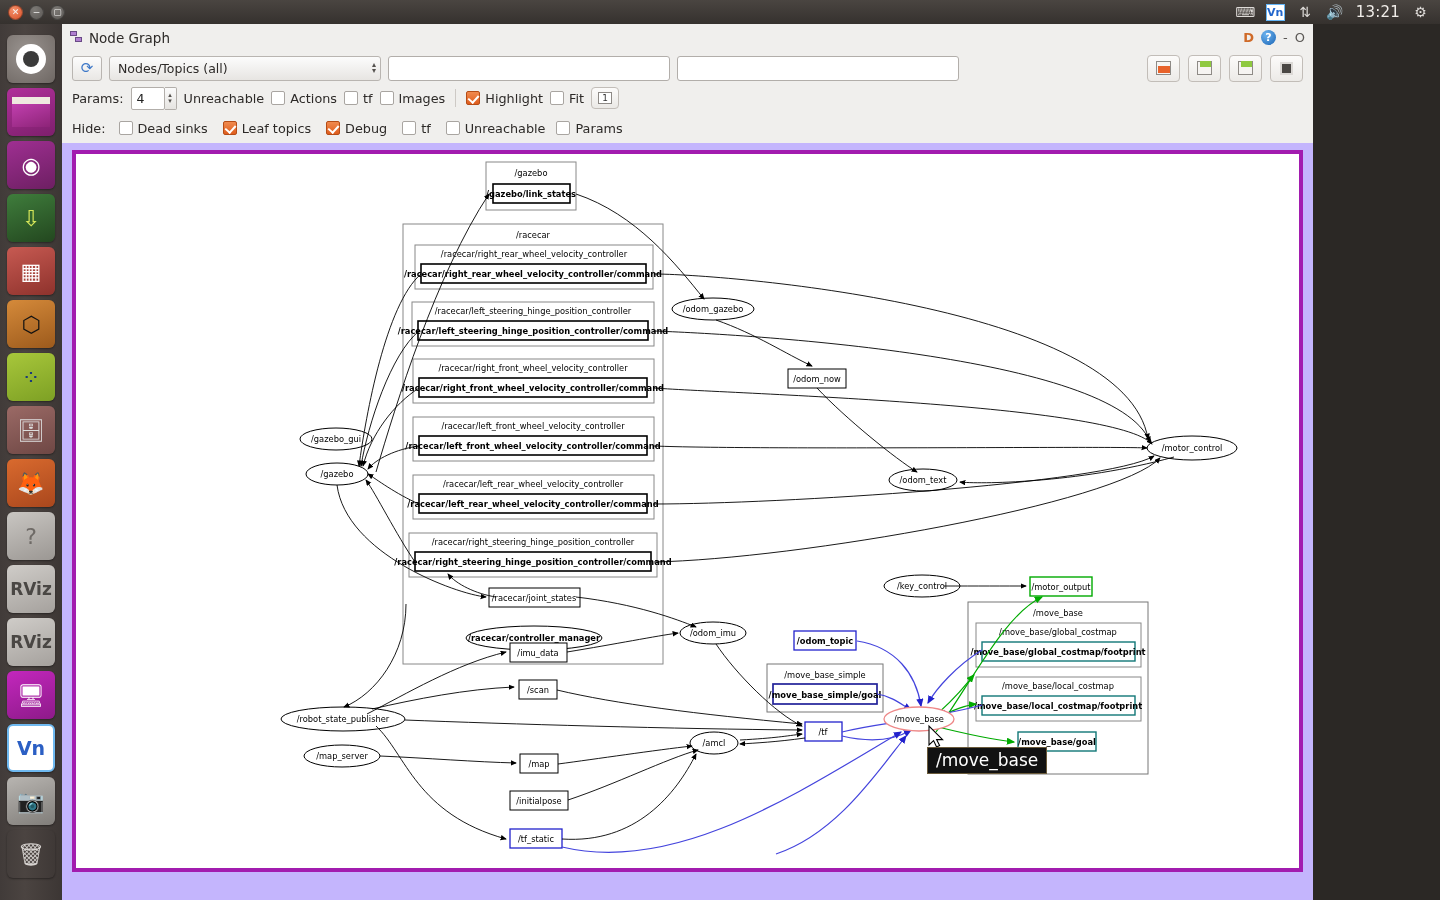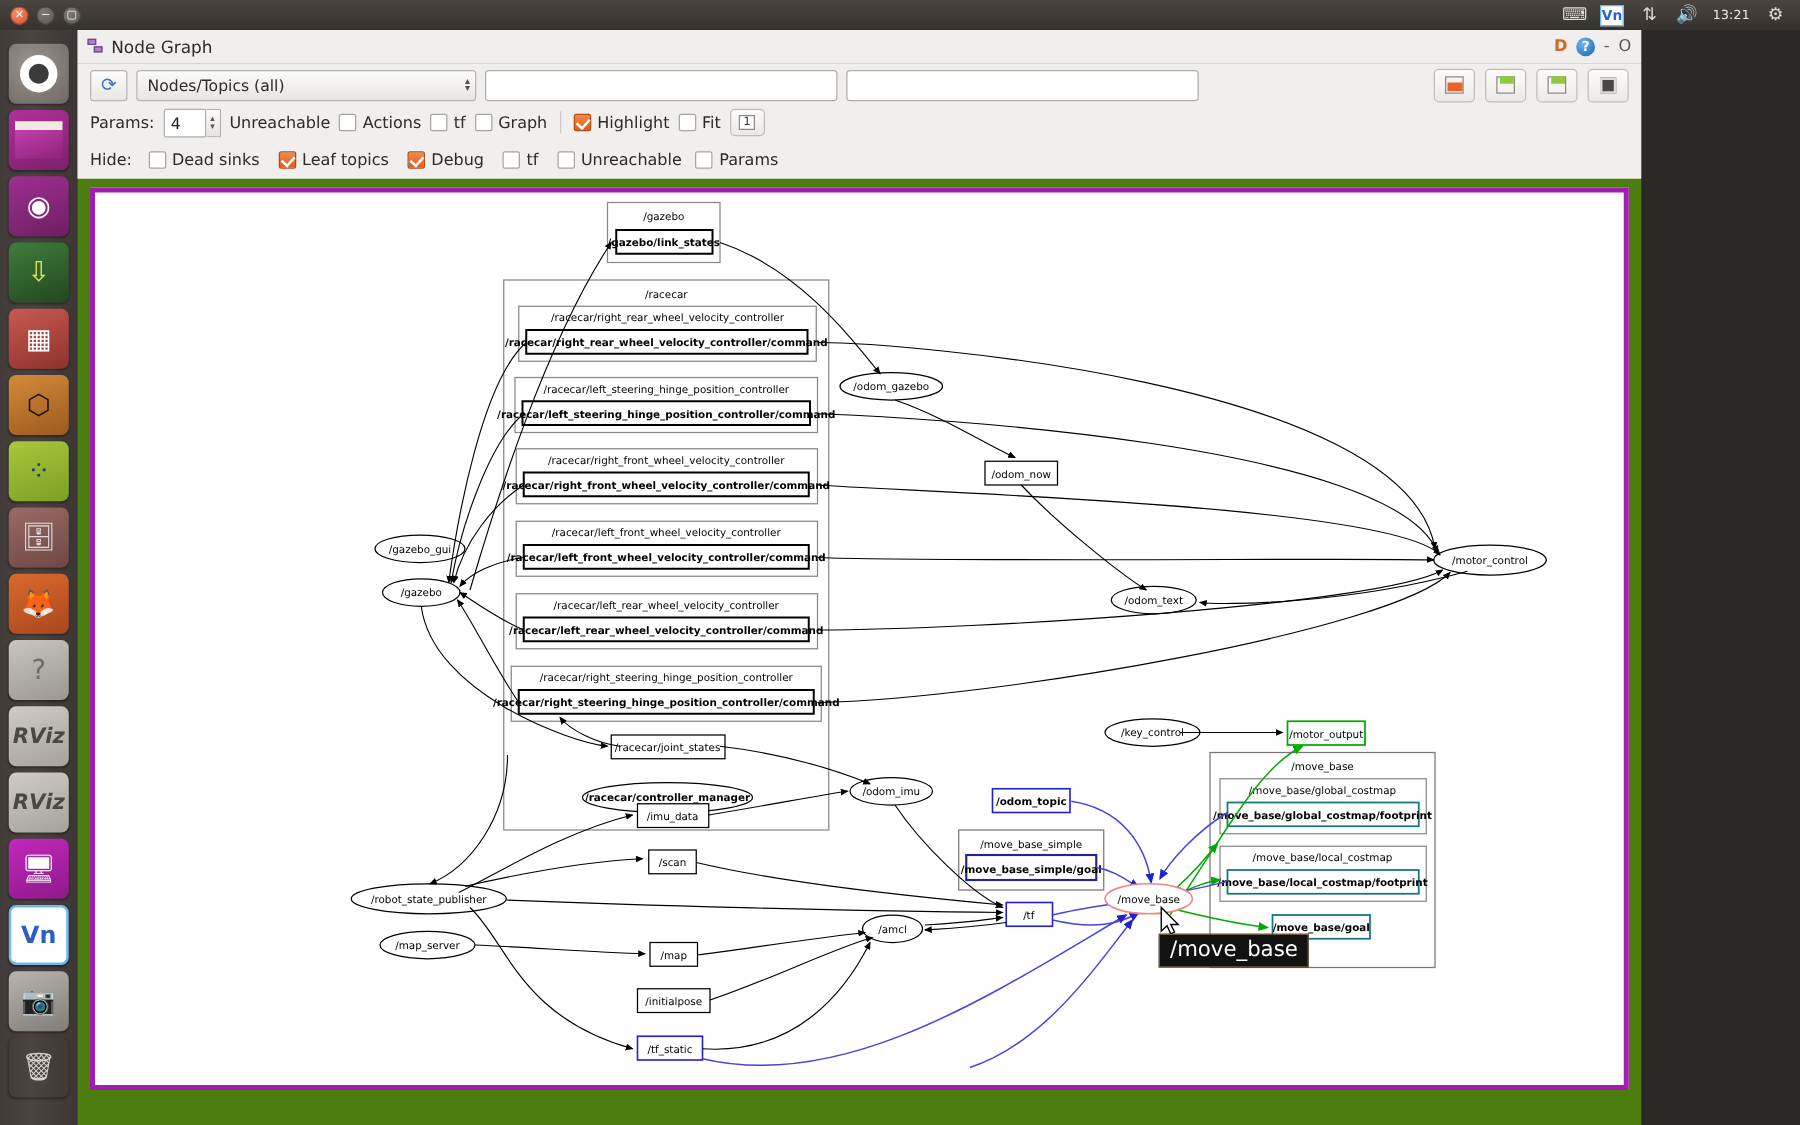--- a/index.html
+++ b/index.html
@@ -18,21 +18,21 @@
   }
   .winbtns{display:flex; gap:6px; padding-left:8px; align-items:center;}
   .wb{width:15px;height:15px;border-radius:50%;display:flex;align-items:center;justify-content:center;
       font-size:9px;color:#f4f2f1;border:1px solid rgba(0,0,0,.35);}
   .wb.close{background:radial-gradient(circle at 35% 30%,#f4906a,#d8522a);}
   .wb.min{background:radial-gradient(circle at 35% 30%,#7d7a76,#5b5855);}
   .wb.max{background:radial-gradient(circle at 35% 30%,#7d7a76,#5b5855);}
   .tray{margin-left:auto; display:flex; align-items:center; gap:11px; padding-right:10px;}
   .tray .ticon{width:19px;height:17px;display:flex;align-items:center;justify-content:center;
      color:#dedbd8; font-size:14px; line-height:1;}
-  .tray .clock{color:#f0ede9;font-size:10px;letter-spacing:.2px;}
+  .tray .clock{color:#f0ede9;font-size:15px;letter-spacing:.2px;}
   .vncbadge{width:19px;height:17px;border:1.5px solid #64b5f6;background:#fff;color:#2266cc;
      font-size:11px;font-weight:bold;display:flex;align-items:center;justify-content:center;
      font-family:"DejaVu Sans",sans-serif;}
 
   
   #launcher{
     position:absolute; left:0; top:24px; width:62px; height:876px;
     background:linear-gradient(90deg,#413b39 0%,#4b4441 40%,#3c3634 100%);
     padding-top:6px;
   }
@@ -48,30 +48,30 @@
      position:relative;}
   .ic-soft{background:linear-gradient(160deg,#9f2f92,#6d1f62);}
   .ic-term{background:linear-gradient(160deg,#3f7d3c,#23471f);}
   .ic-red{background:linear-gradient(160deg,#c75a52,#8e322c);}
   .ic-orange{background:linear-gradient(160deg,#d58a3a,#9c5a1c);}
   .ic-green{background:linear-gradient(160deg,#a8c73b,#7da024);}
   .ic-file2{background:linear-gradient(160deg,#9b6a66,#6e4744);}
   .ic-ff{background:linear-gradient(160deg,#d96a2e,#a9471d);}
   .ic-help{background:linear-gradient(160deg,#c9c6c2,#9b9793);}
   .ic-rviz{background:linear-gradient(160deg,#cfccc8,#a5a19d);color:#4a4744;
-     font-size:17px;font-weight:bold;font-style:italic;}
+     font-size:17px;font-weight:bold;}
   .ic-magenta{background:linear-gradient(160deg,#c327bd,#8d1a89);}
   .ic-vnc{background:#fff;border:2px solid #6fb9f0;color:#2b5fc4;font-size:19px;font-weight:bold;}
   .ic-cam{background:linear-gradient(160deg,#b8b5b1,#807d79);}
   .glyph{font-size:22px;color:#fff;}
 
   
   #app{
     position:absolute; left:62px; top:24px; width:1251px; height:876px;
-    background:#4d7c0f;
+    background:#c4b5fd;
   }
   #titlebar{height:27px;display:flex;align-items:center;padding:0 8px;background:#f0efed;}
   #titlebar .tl-icon{width:14px;height:14px;margin-right:5px;position:relative;}
   #titlebar .tl-icon b{position:absolute;width:7px;height:5px;background:#b07fd0;border:1px solid #6a4a86;}
   #titlebar .tl-icon b.a{left:0;top:0;} #titlebar .tl-icon b.b{left:5px;top:6px;}
   #titlebar .tl-title{font-size:13.5px;color:#2d2a28;}
   #titlebar .tl-right{margin-left:auto;display:flex;align-items:center;gap:7px;}
   .tlr{font-size:13px;color:#5b5855;}
   .tlr.d{color:#cf6a28;font-weight:bold;}
   .helpo{width:15px;height:15px;border-radius:50%;background:radial-gradient(circle at 35% 30%,#6db4ef,#1a64b5);
@@ -257,21 +257,21 @@
       <span class="cwrap">
         <span class="cbx"></span>
         <span class="lbl">Actions</span>
       </span>
       <span class="cwrap">
         <span class="cbx"></span>
         <span class="lbl">tf</span>
       </span>
       <span class="cwrap">
         <span class="cbx"></span>
-        <span class="lbl">Graph</span>
+        <span class="lbl">Images</span>
       </span>
       <span class="sep"></span>
       <span class="cwrap">
         <span class="cbx on"></span>
         <span class="lbl">Highlight</span>
       </span>
       <span class="cwrap">
         <span class="cbx"></span>
         <span class="lbl">Fit</span>
       </span>

